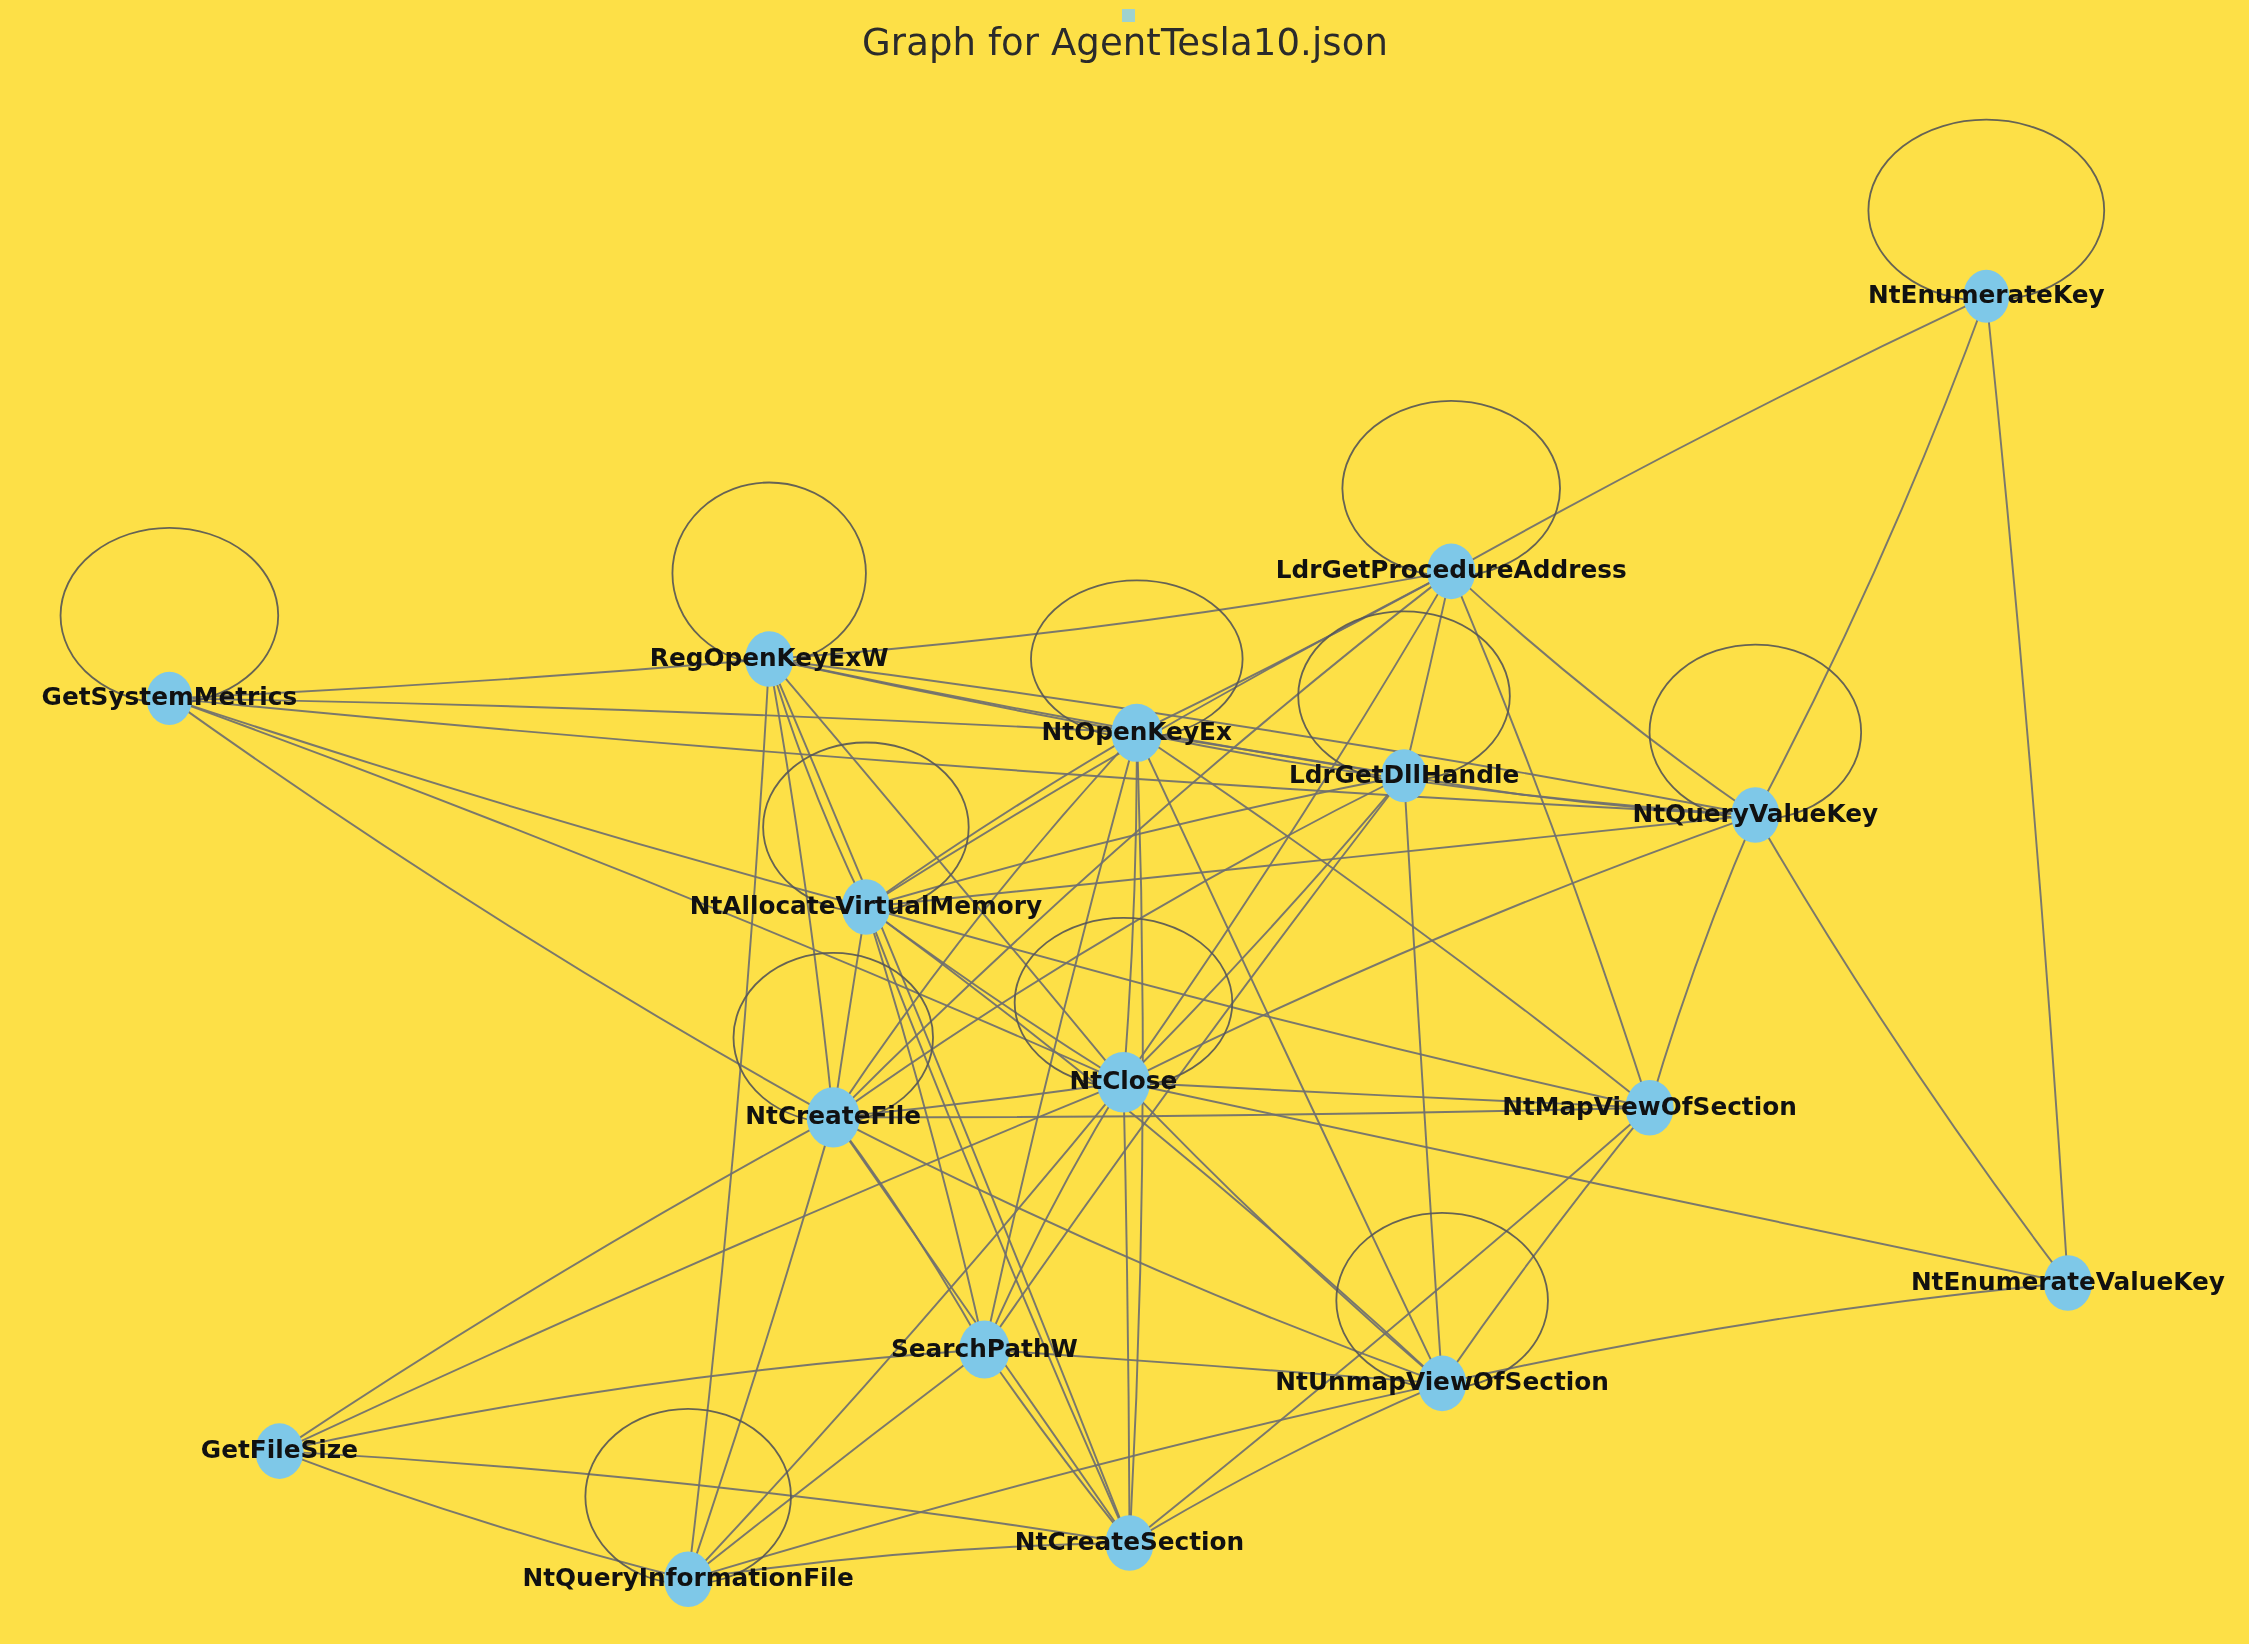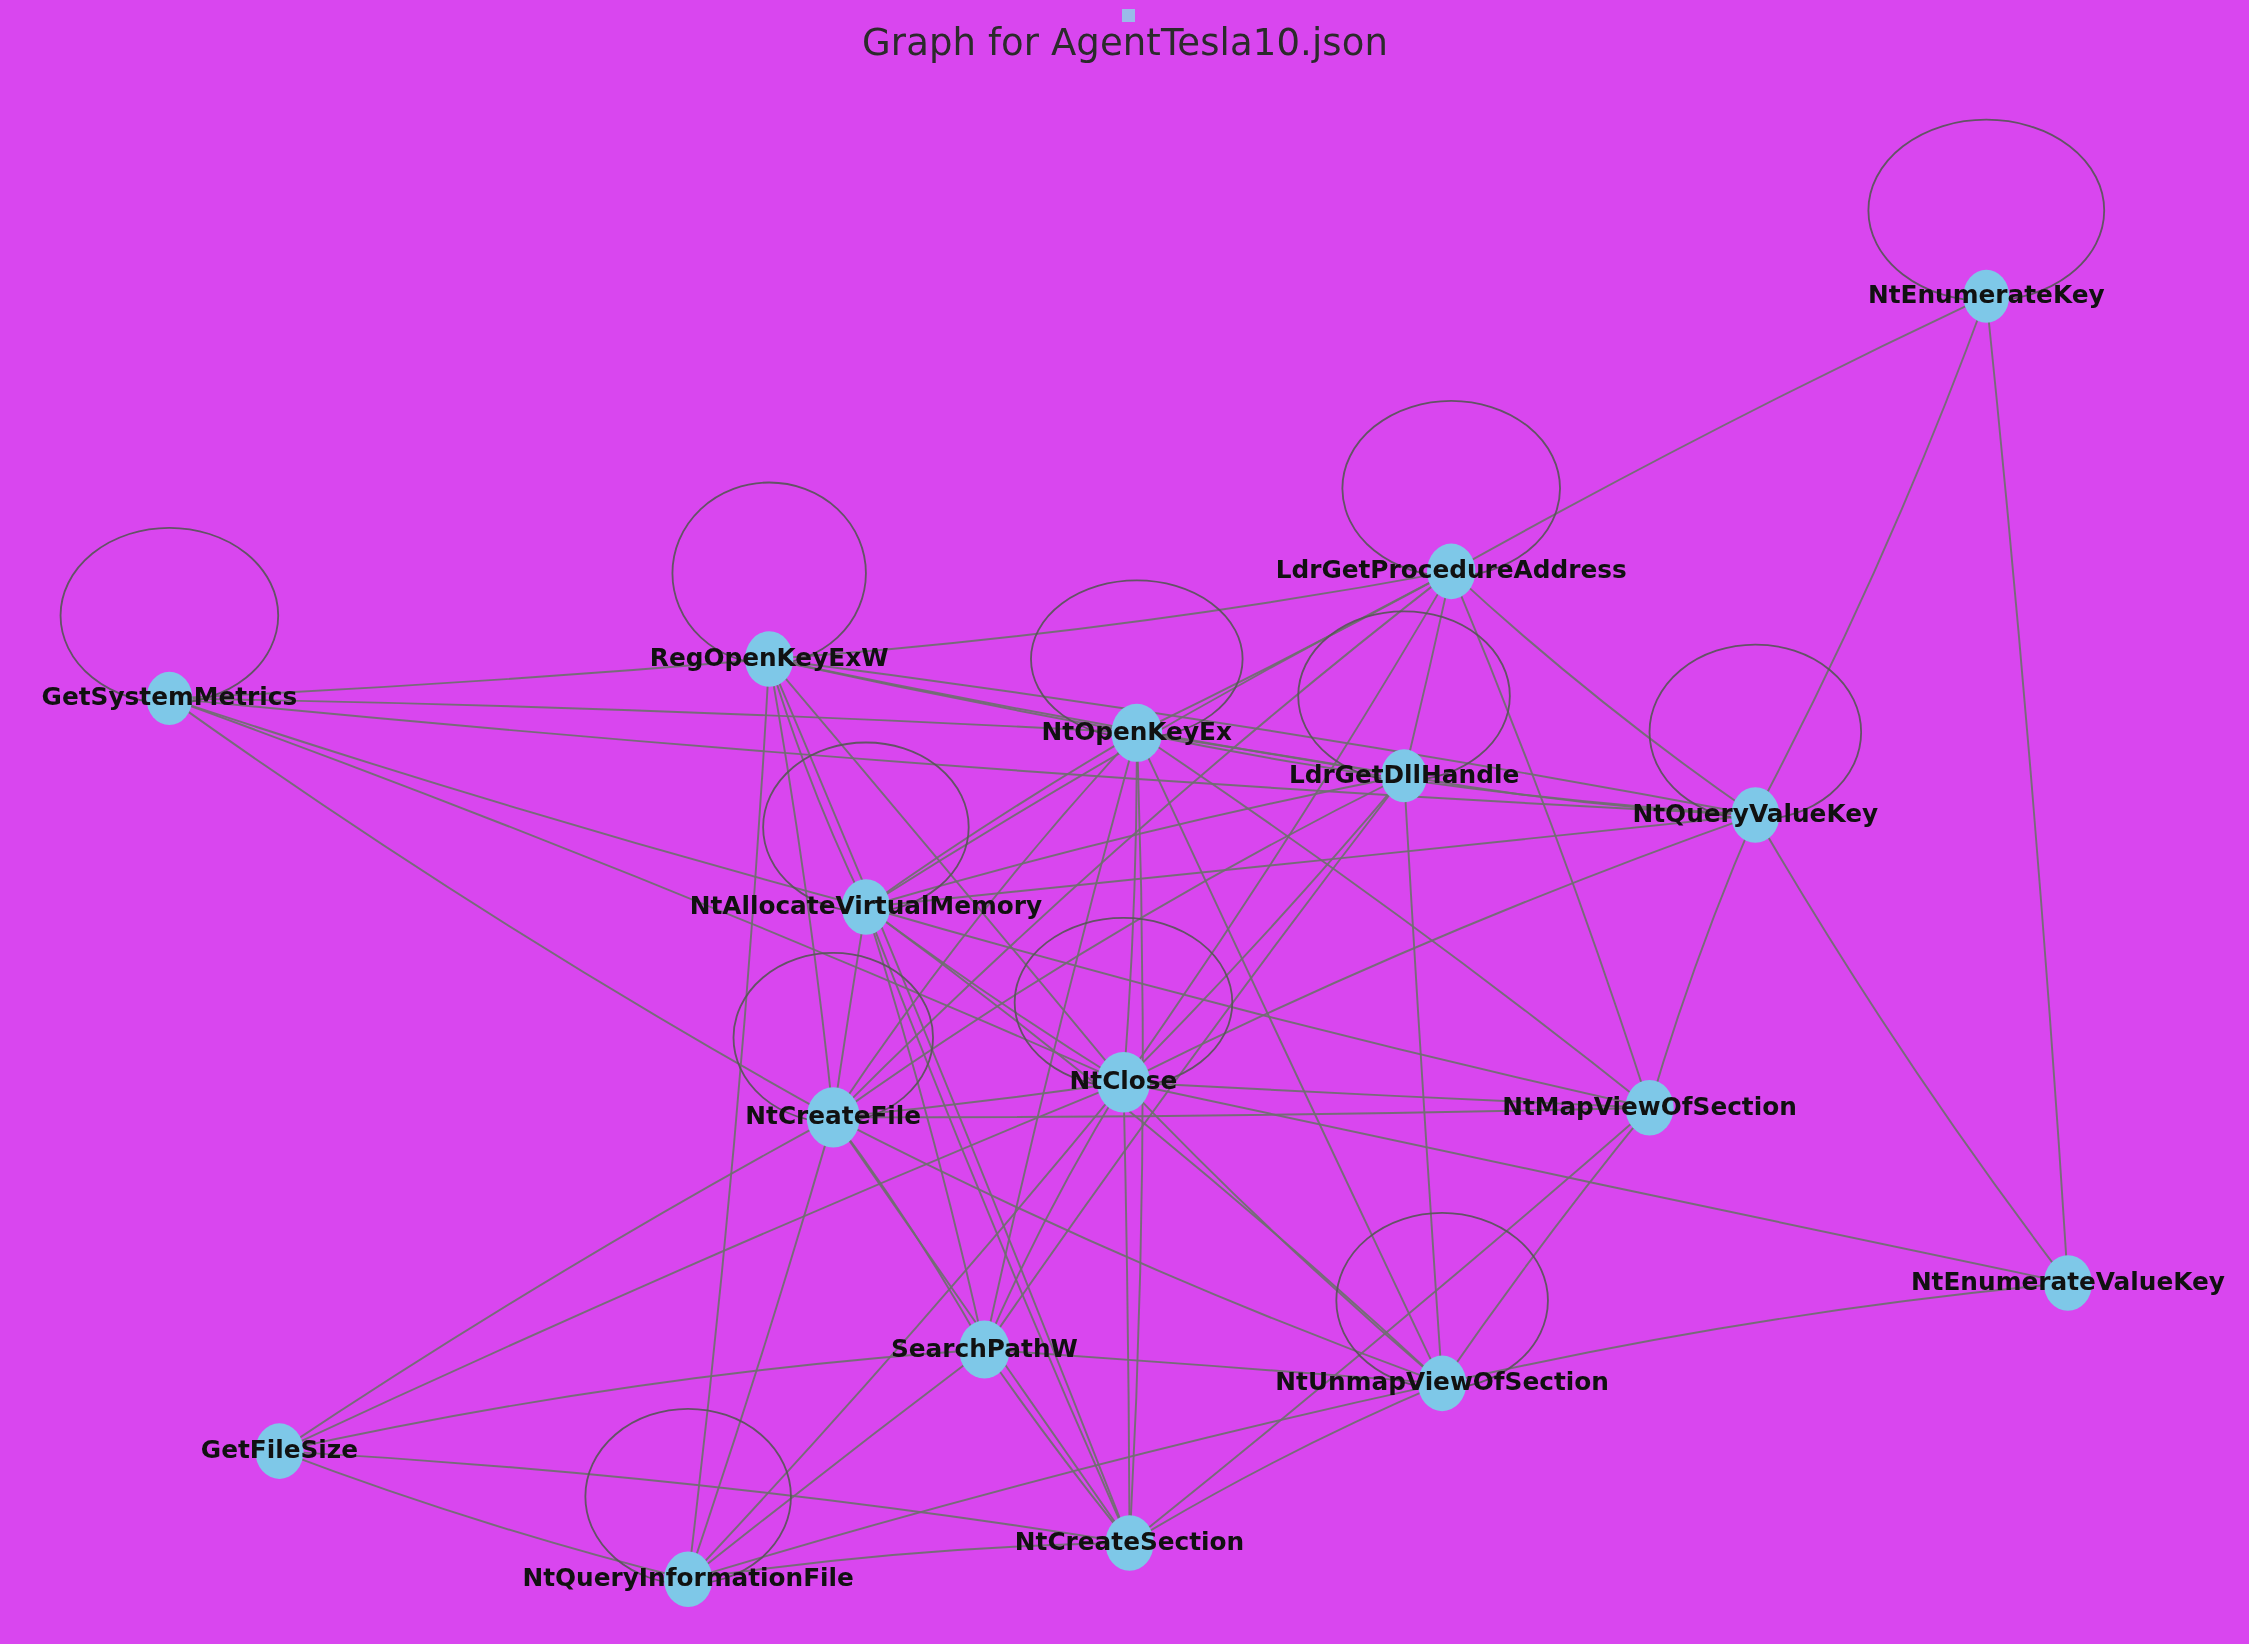--- a/index.html
+++ b/index.html
@@ -12,21 +12,21 @@
     height: 1644px;
     position: relative;
     overflow: hidden;
     font-family: "DejaVu Sans", sans-serif;
   }
   #canvas-wrap {
     position: absolute;
     left: 0; top: 0;
     width: 2250px;
     height: 1644px;
-    background: #d946ef;
+    background: #fde047;
   }
   #figure-title {
     position: absolute;
     left: 0;
     top: 20.6px;
     width: 2250px;
     text-align: center;
     font-size: 37px;
     font-weight: 400;
     color: #2b2b2b;

